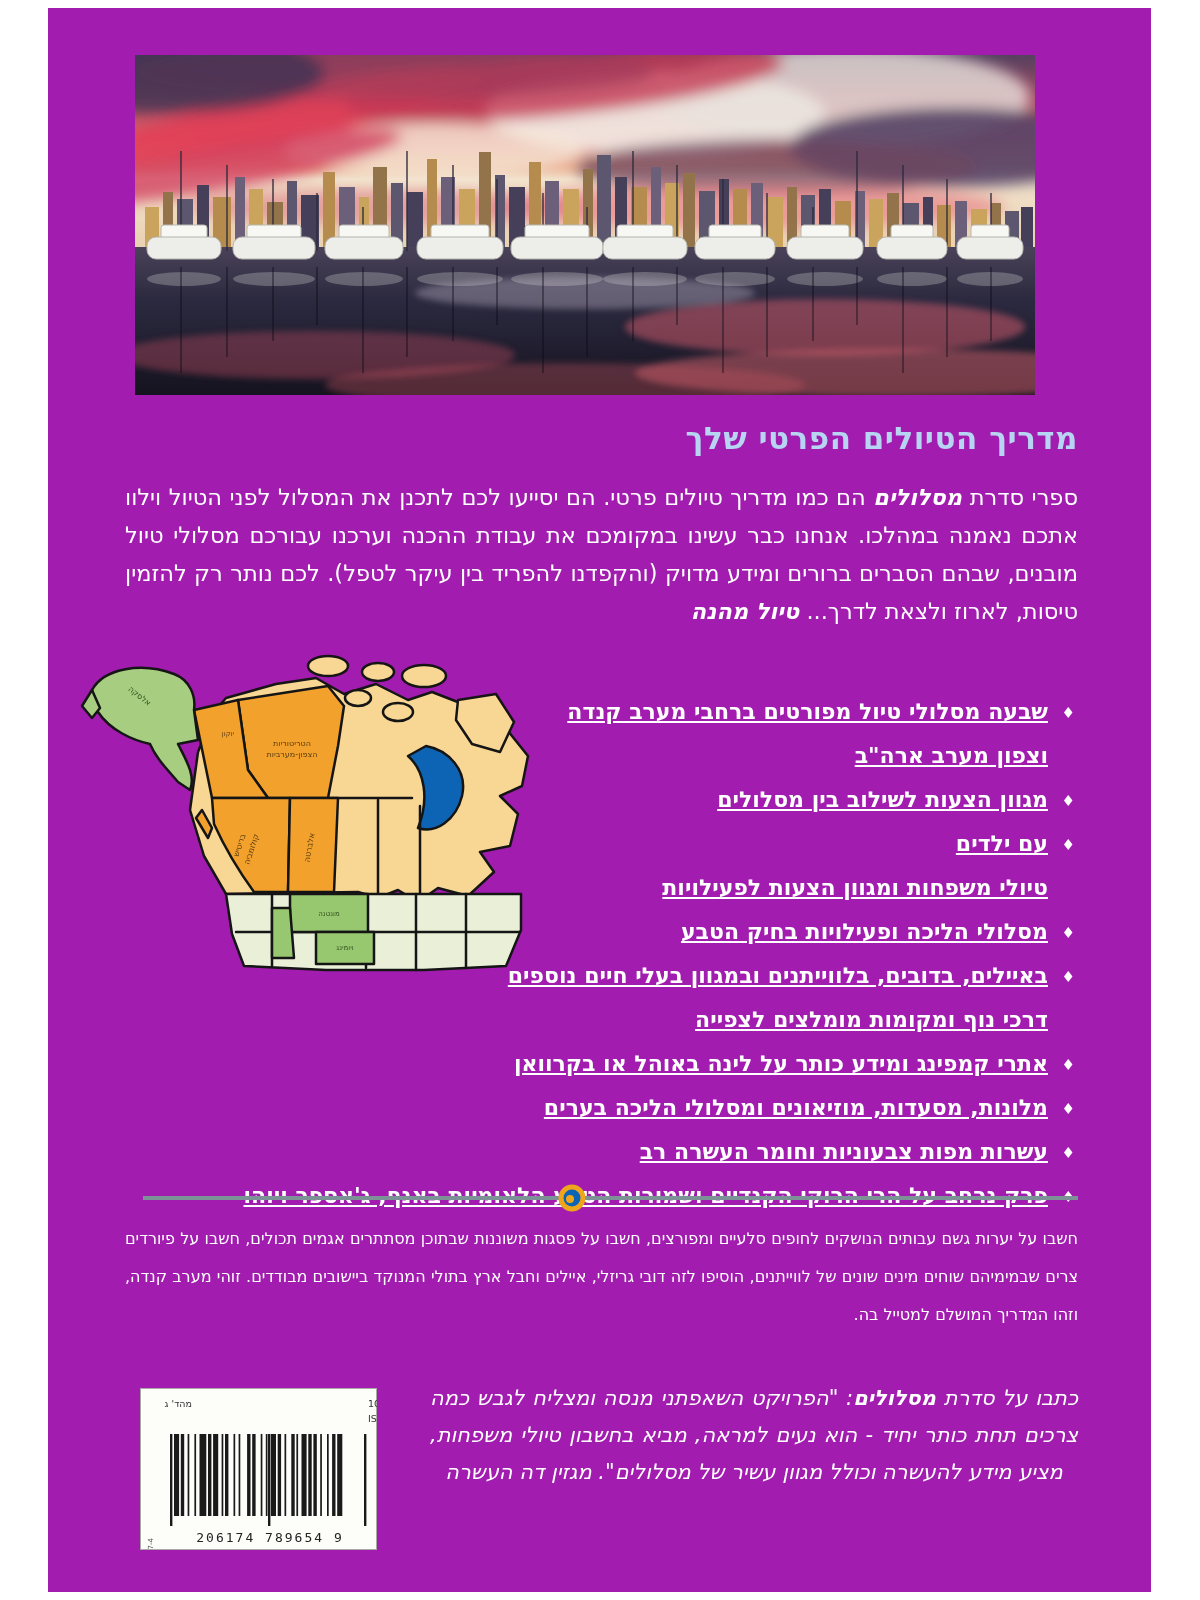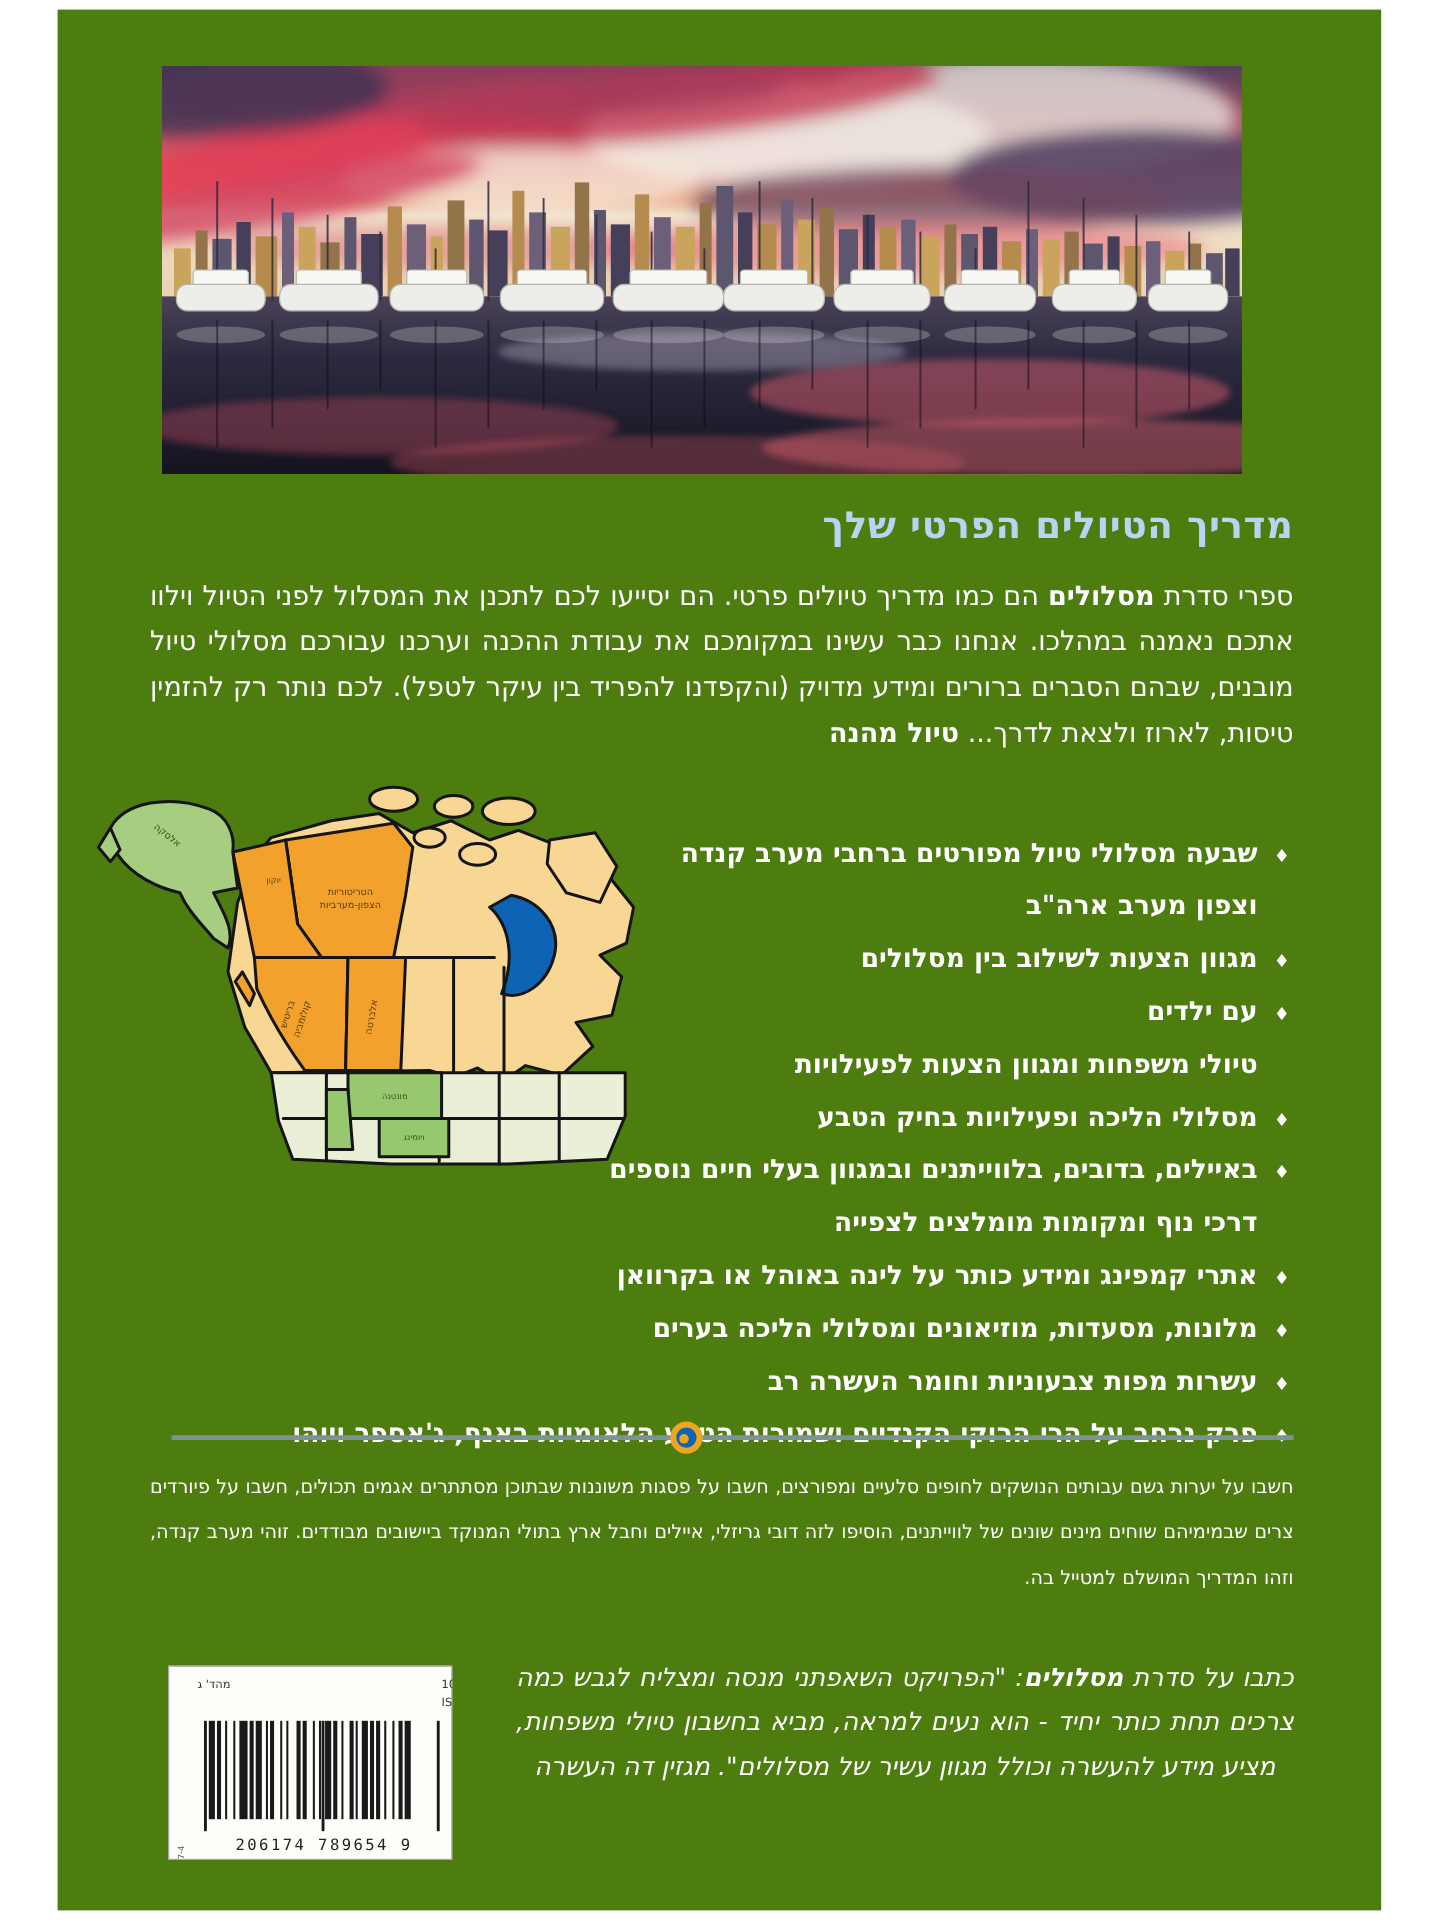--- a/index.html
+++ b/index.html
@@ -3,38 +3,38 @@
 <meta charset="utf-8">
 <style>
   html,body{margin:0;padding:0;}
   body{width:1200px;height:1600px;background:#ffffff;position:relative;overflow:hidden;
        font-family:"DejaVu Sans",sans-serif;}
   .cover{position:absolute;left:48px;top:8px;width:1103px;height:1584px;background:#0e64b4;direction:rtl;}
   .photo{position:absolute;left:87px;top:47px;width:900px;height:340px;overflow:hidden;}
   .page-title{position:absolute;top:412px;right:73px;margin:0;font-size:31px;font-weight:bold;color:#b7d5f2;letter-spacing:.5px;}
   .intro{position:absolute;top:470px;right:73px;width:953px;margin:0;color:#ffffff;font-size:22.5px;line-height:38px;
          text-align:justify;text-align-last:right;}
-  .intro .b,.testimonial .b{font-weight:bold;}
+  .intro .b,.testimonial .b{font-weight:bold;font-style:italic;}
   .map{position:absolute;left:28px;top:640px;width:462px;height:334px;}
   .bullets{position:absolute;top:682px;right:73px;width:962px;color:#ffffff;font-size:22px;font-weight:bold;}
   .bullet-item{position:relative;padding-right:30px;text-align:right;line-height:44px;}
   .diamond{position:absolute;right:3px;top:1px;font-size:15px;}
-  .bline{white-space:nowrap;}
+  .bline{white-space:nowrap;text-decoration:underline;}
   .divider{position:absolute;top:1188px;left:95px;width:935px;height:4px;background:#7d9297;}
   .emblem{position:absolute;left:44%;top:-16px;width:36px;height:36px;}
   .closing{position:absolute;top:1212px;right:73px;width:953px;margin:0;color:#ffffff;font-size:16px;line-height:38px;
            text-align:justify;text-align-last:right;}
   .testimonial{position:absolute;top:1372px;right:73px;width:648px;margin:0;color:#ffffff;font-style:italic;
                font-size:21px;line-height:37px;text-align:justify;text-align-last:center;}
   .barcode-box{position:absolute;left:92px;top:1380px;width:237px;height:162px;}
 </style>
 </head>
 <body>
 
-<div class="cover" style="background-color: #4d7c0f;">
+<div class="cover" style="background-color: #a21caf;">
 
   <div class="photo">
     <svg width="900" height="340" viewBox="0 0 900 340">
       <defs>
         <linearGradient id="sky" x1="0" y1="0" x2="0" y2="1">
           <stop offset="0" stop-color="#55415f"></stop>
             <stop offset="0.22" stop-color="#a34a63"></stop>
           <stop offset="0.42" stop-color="#dd5f68"></stop>
             <stop offset="0.55" stop-color="#eb9d7e"></stop>
           <stop offset="0.62" stop-color="#f2e3cd"></stop>

